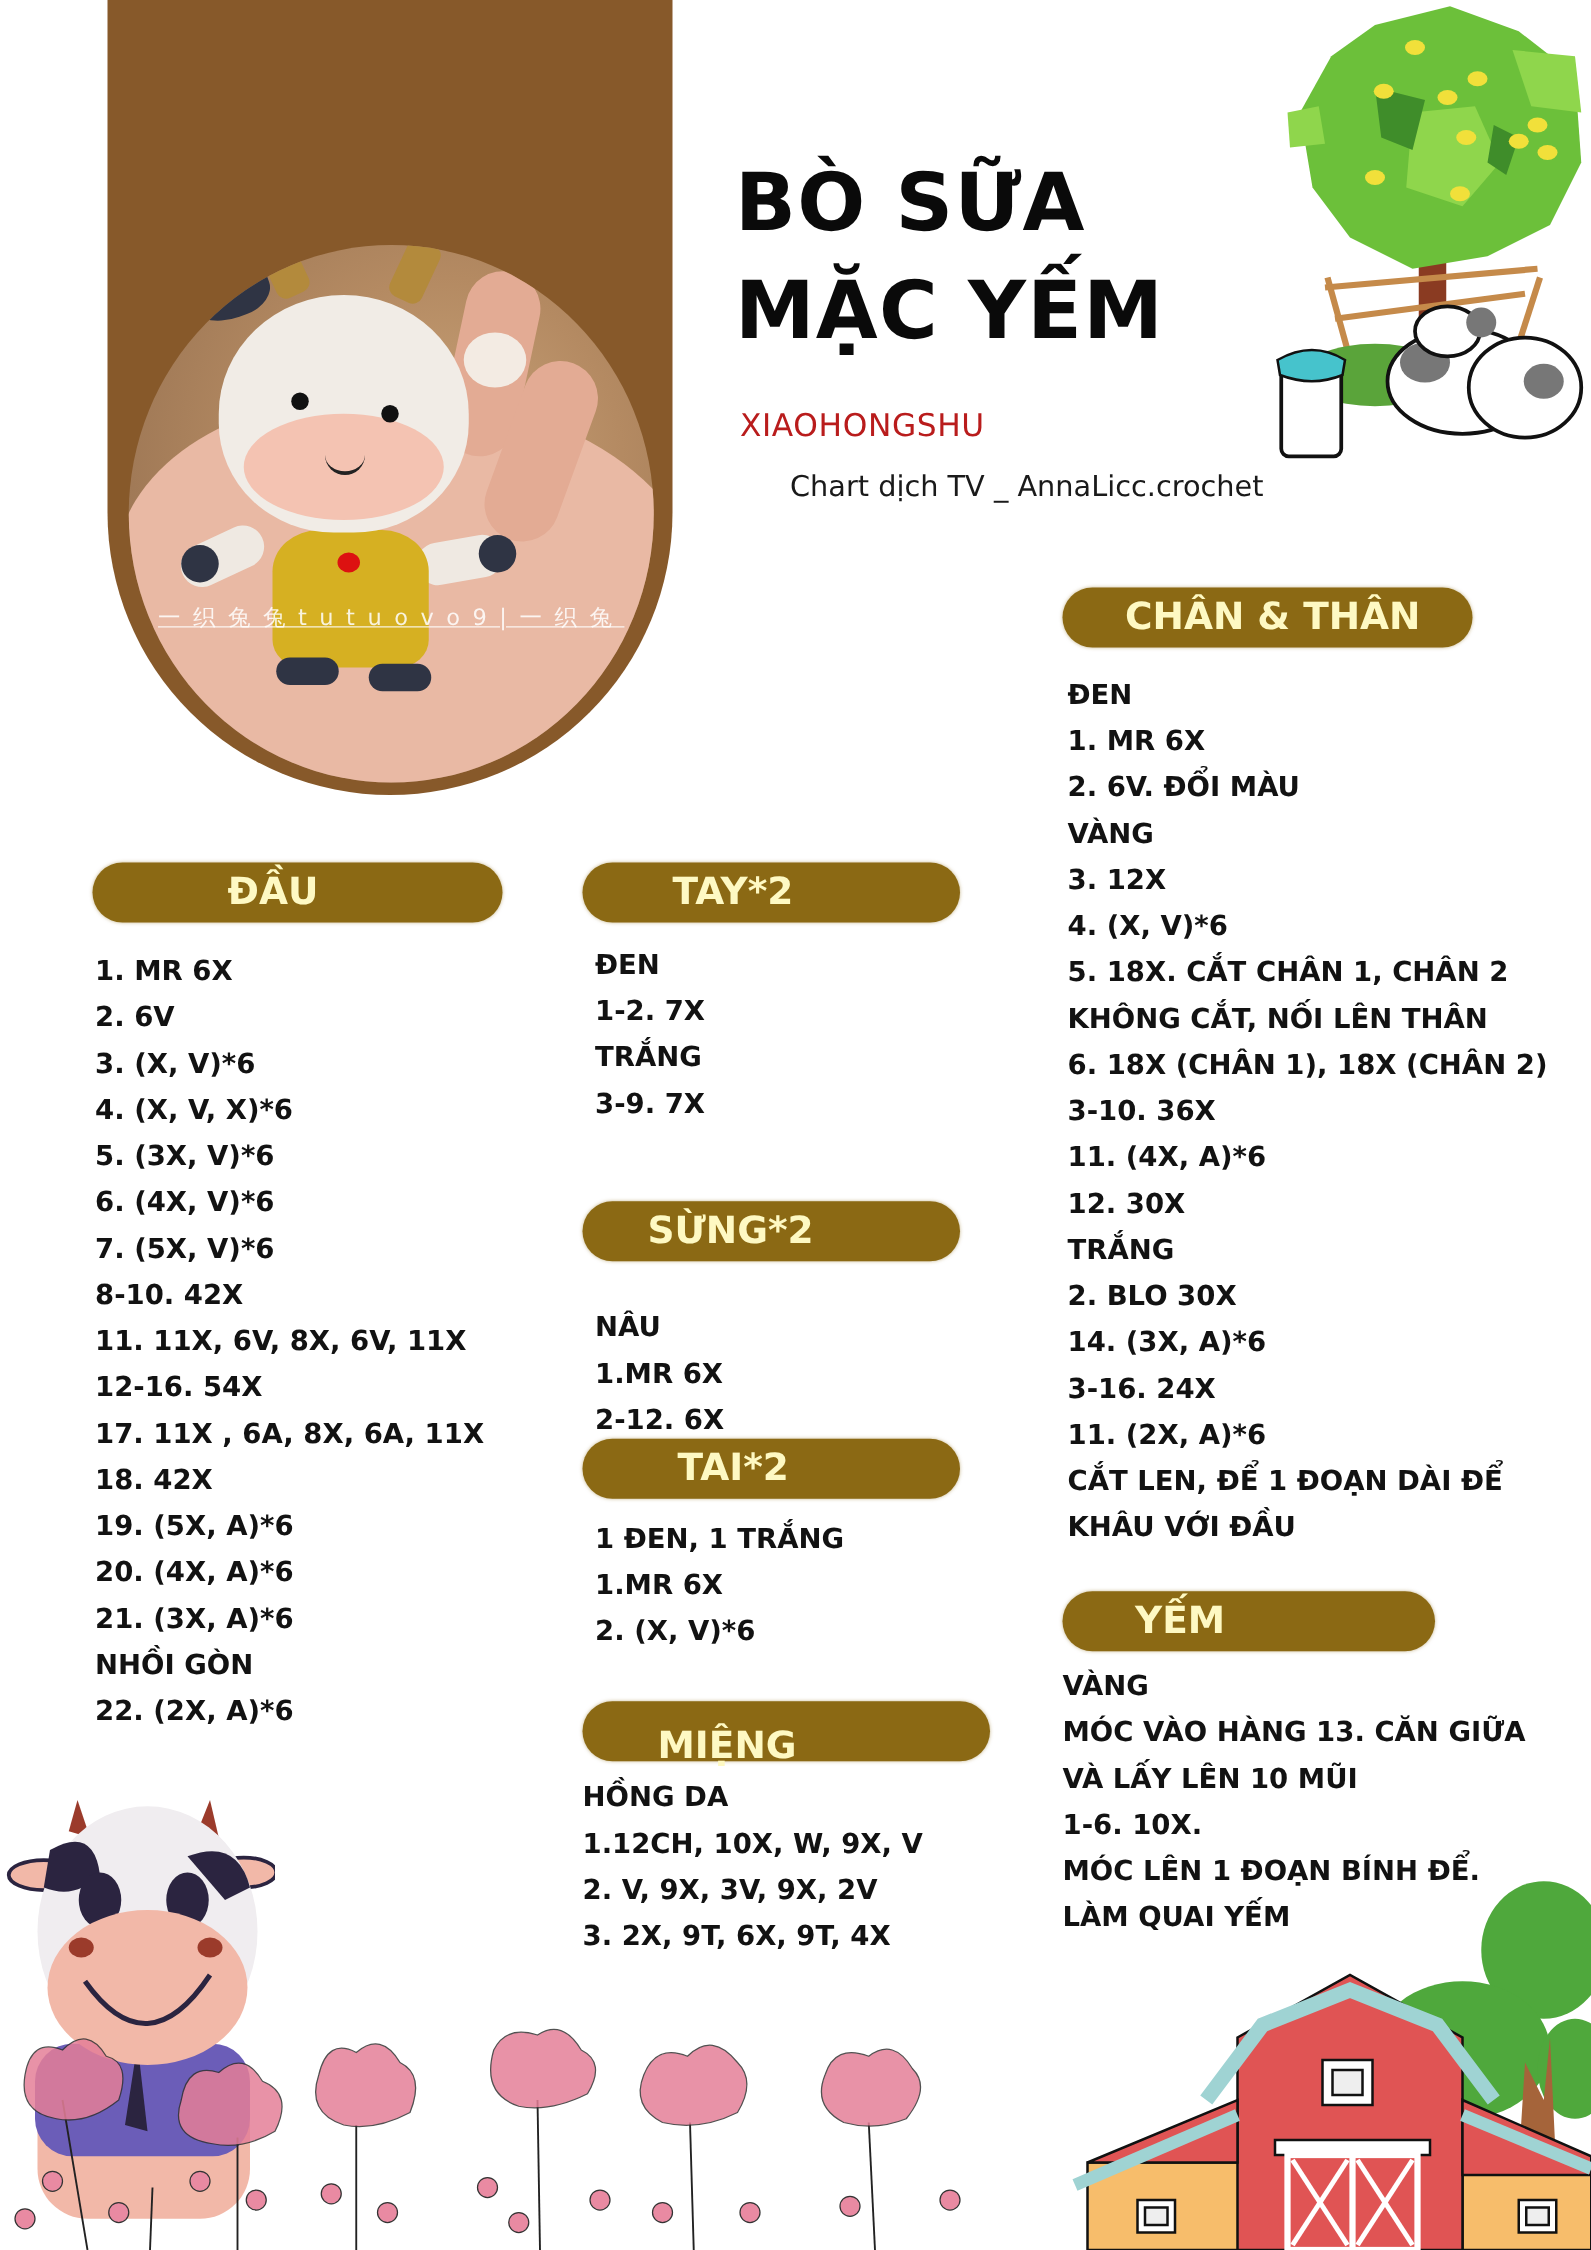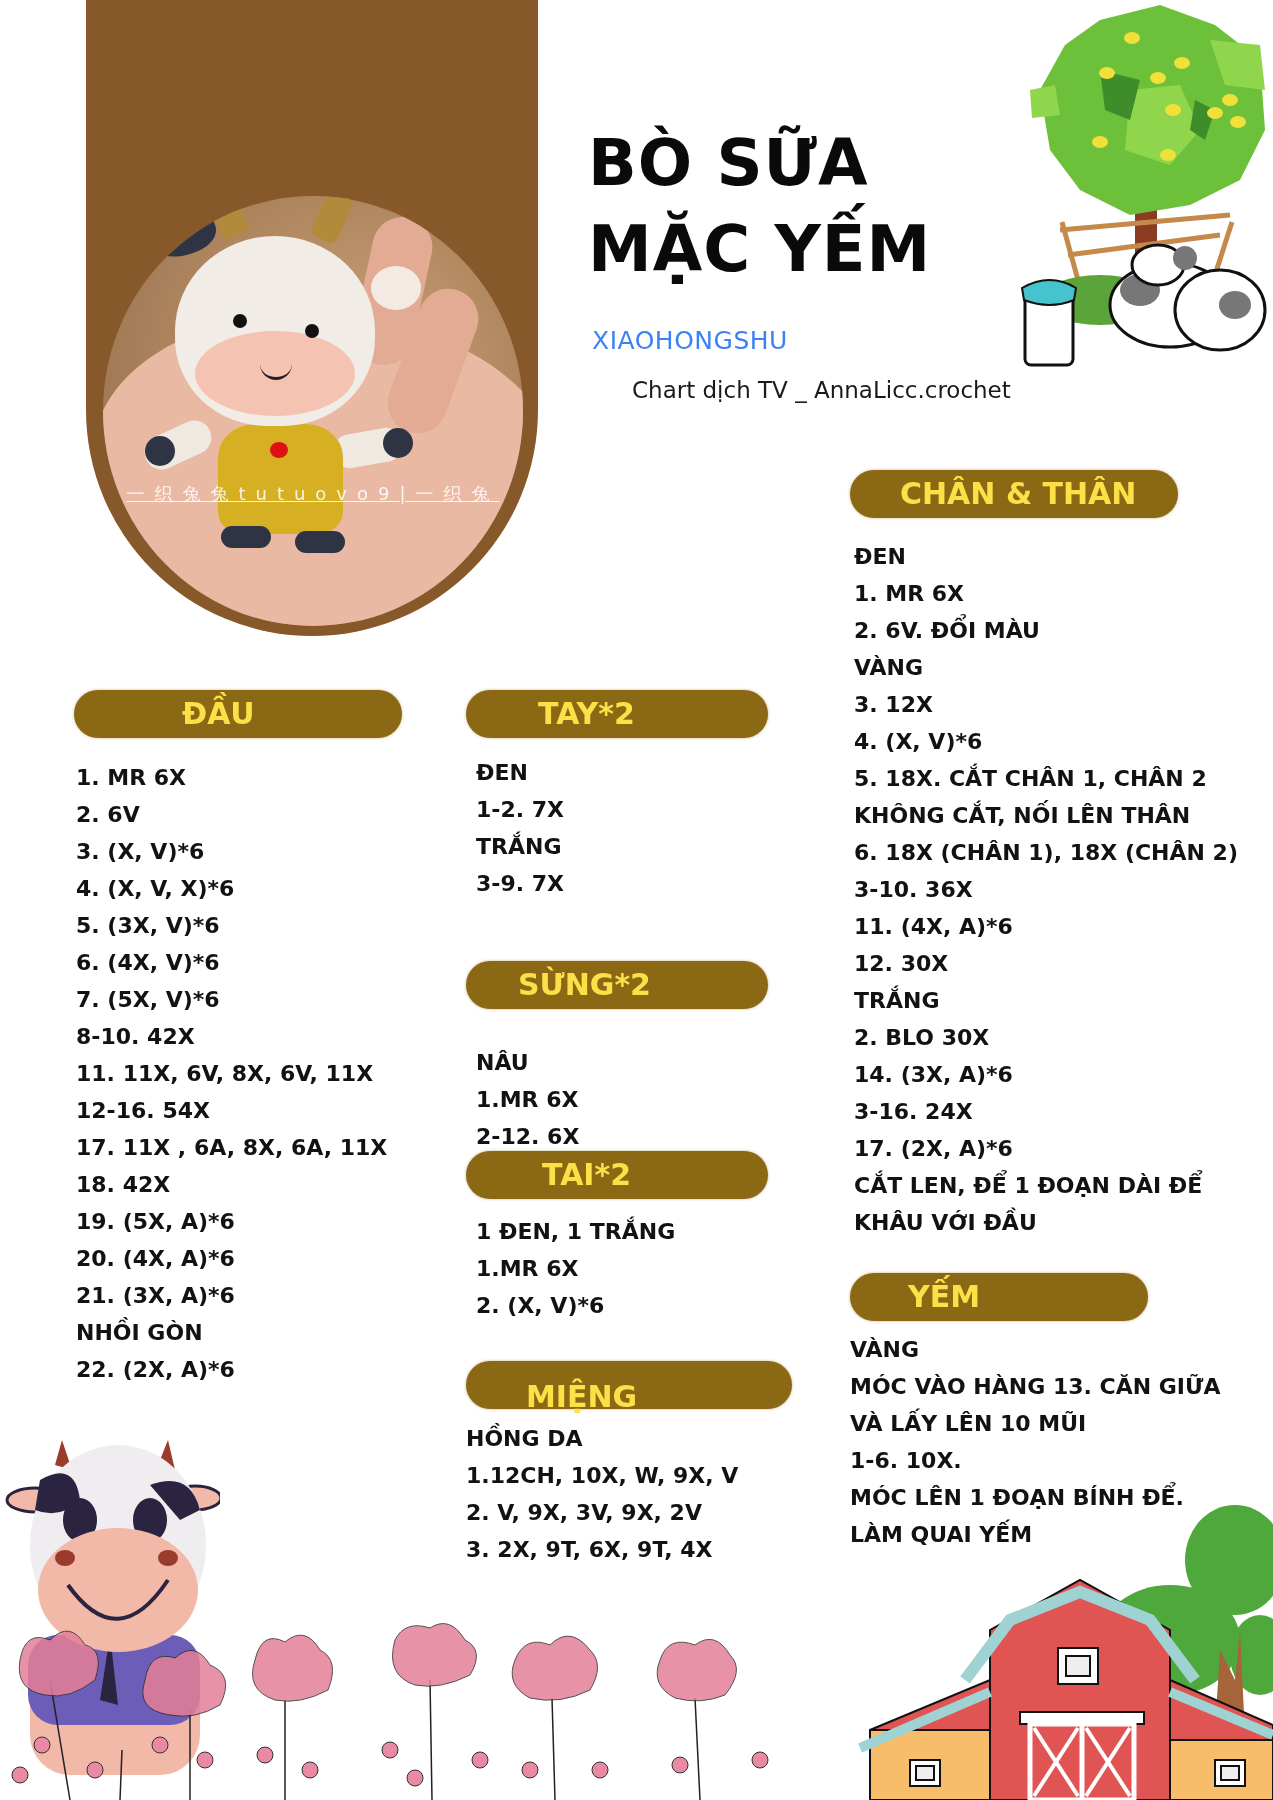--- a/index.html
+++ b/index.html
@@ -50,27 +50,27 @@
     text-align: center; color: rgba(255,255,255,0.85); font-size: 18px; letter-spacing: 10px;
     font-family: "DejaVu Sans", sans-serif;
     text-decoration: underline;
   }
 
   
   .title {
     position: absolute; left: 588px; top: 120px; font-family: "DejaVu Sans", sans-serif;
     font-weight: 900; font-size: 64px; line-height: 86px; color: #0a0a0a; letter-spacing: 1px;
   }
-  .subtitle { position: absolute; left: 592px; top: 326px; font-size: 25px; color: #3b82f6; font-family: "DejaVu Sans", sans-serif; letter-spacing: 0.5px; }
+  .subtitle { position: absolute; left: 592px; top: 326px; font-size: 25px; color: #b91c1c; font-family: "DejaVu Sans", sans-serif; letter-spacing: 0.5px; }
   .credit { position: absolute; left: 588px; top: 377px; font-size: 23px; color: #1a1a1a; font-family: "DejaVu Sans", sans-serif; margin-left: 44px; }
 
   
   .pill {
     position: absolute; height: 48px; background: #8b6914; border-radius: 24px;
-    color: #fde047; font-weight: 700; font-size: 30px; line-height: 48px;
+    color: #fef9c3; font-weight: 700; font-size: 30px; line-height: 48px;
     font-family: "DejaVu Sans", sans-serif; box-shadow: 0 0 3px rgba(139,105,20,0.5); padding-left: 40px;
   }
   .pill span { position: absolute; top: 0; }
 
   .lines { position: absolute; font-family: "DejaVu Sans", sans-serif; font-weight: 700; font-size: 22px; color: #121212; }
   .lines div { height: 37px; line-height: 37px; white-space: nowrap; }
 
   
   .illus { position: absolute; }
 </style>
@@ -232,21 +232,21 @@
   <div>5. 18X. CẮT CHÂN 1, CHÂN 2</div>
   <div>KHÔNG CẮT, NỐI LÊN THÂN</div>
   <div>6. 18X (CHÂN 1), 18X (CHÂN 2)</div>
   <div>3-10. 36X</div>
   <div>11. (4X, A)*6</div>
   <div>12. 30X</div>
   <div>TRẮNG</div>
   <div>2. BLO 30X</div>
   <div>14. (3X, A)*6</div>
   <div>3-16. 24X</div>
-  <div>17. (2X, A)*6</div>
+  <div>11. (2X, A)*6</div>
   <div>CẮT LEN, ĐỂ 1 ĐOẠN DÀI ĐỂ</div>
   <div>KHÂU VỚI ĐẦU</div>
 </div>
 
 <div class="lines" style="left:850px;top:1331px;">
   <div>VÀNG</div>
   <div>MÓC VÀO HÀNG 13. CĂN GIỮA</div>
   <div>VÀ LẤY LÊN 10 MŨI</div>
   <div>1-6. 10X.</div>
   <div>MÓC LÊN 1 ĐOẠN BÍNH ĐỂ.</div>

